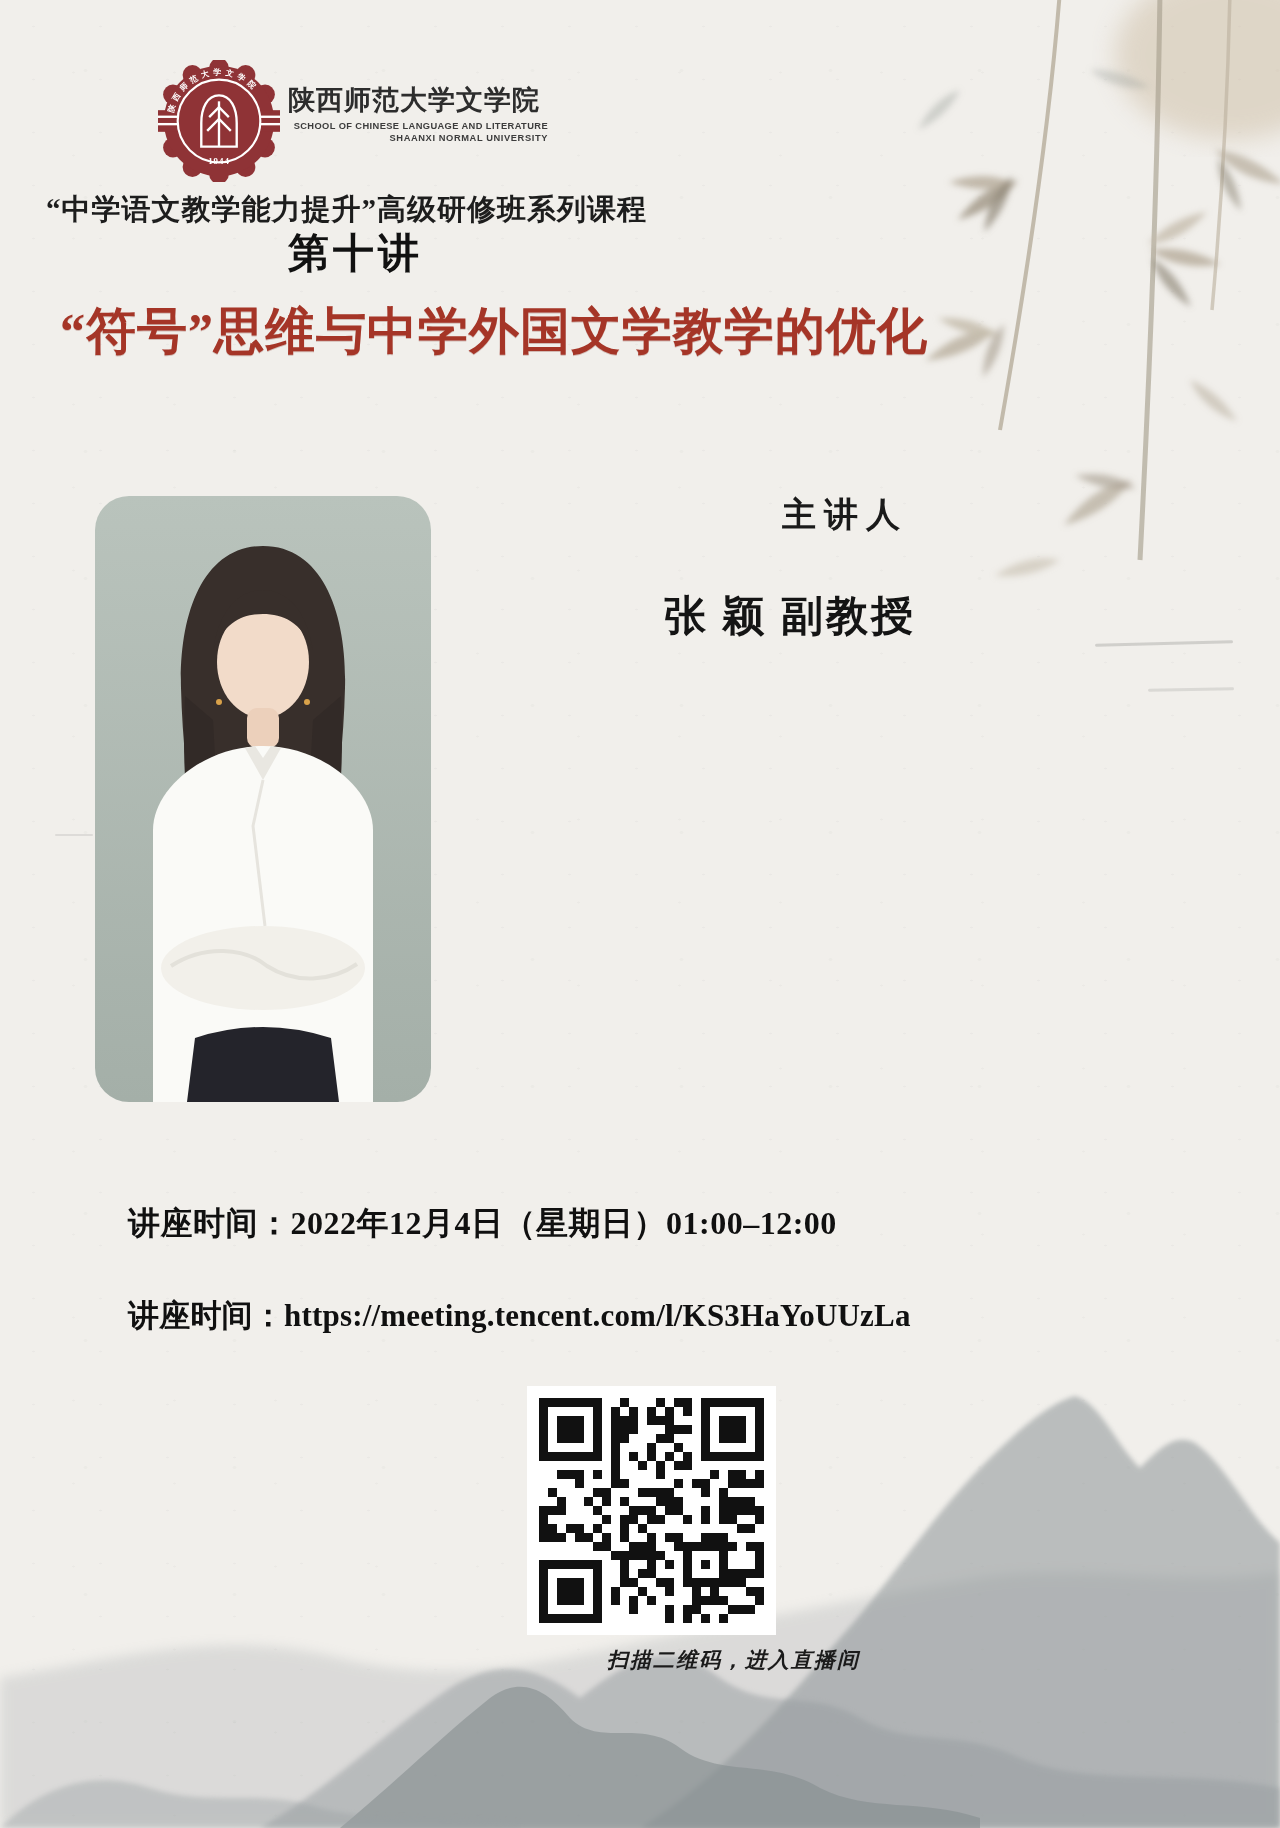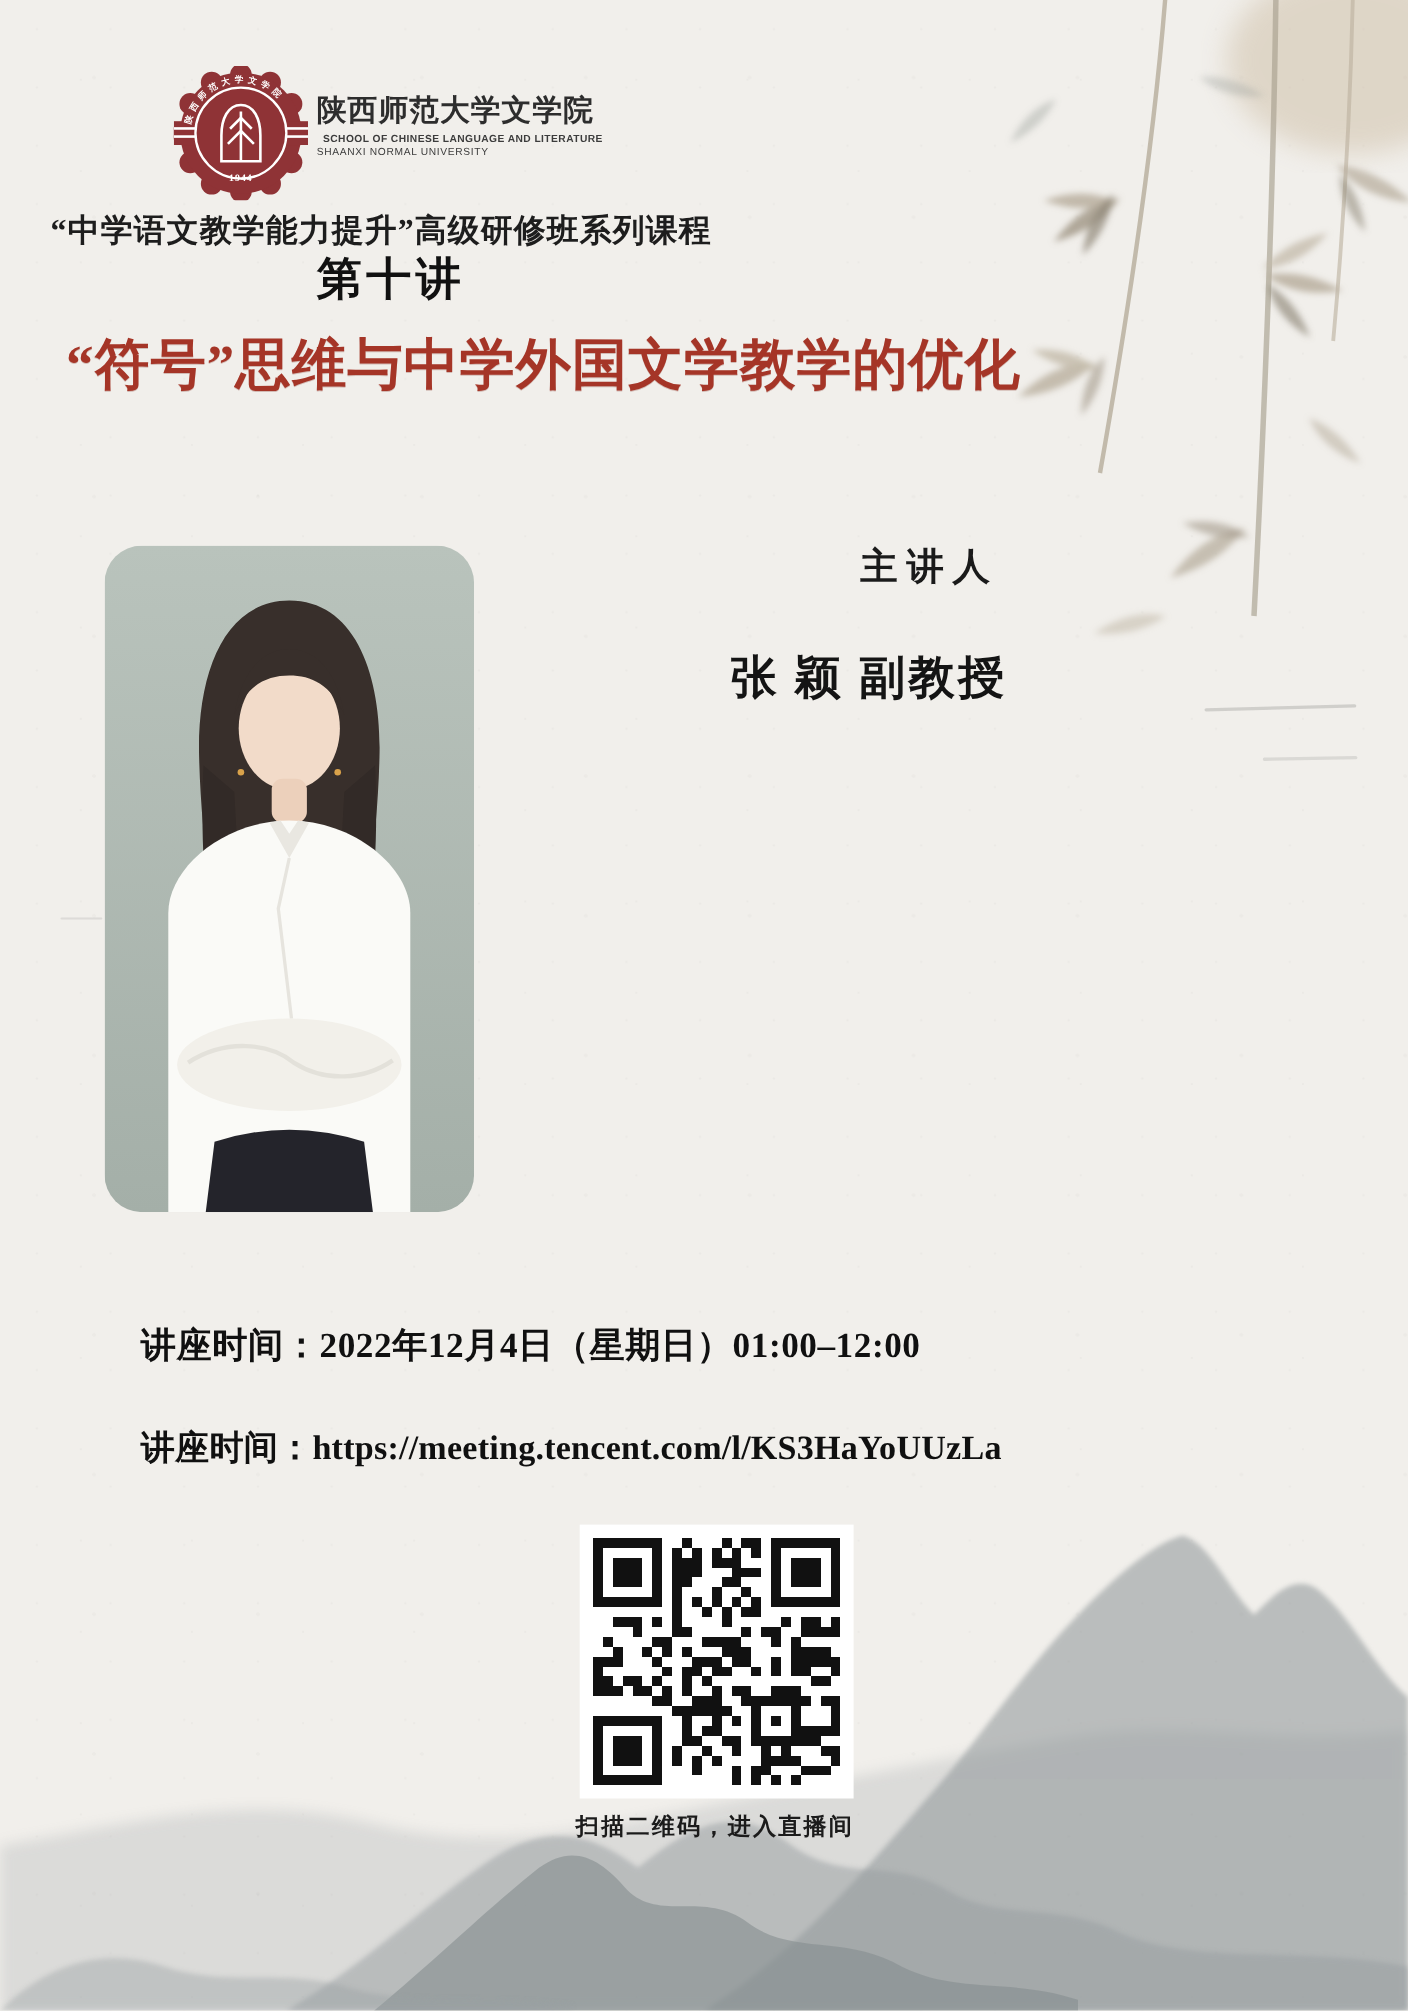--- a/index.html
+++ b/index.html
@@ -13,39 +13,39 @@
       #f1efeb;
   }
   .abs{position:absolute;}
   .sans{font-family:"Liberation Sans","DejaVu Sans",sans-serif;}
 
   
   .seal{left:158px;top:60px;width:122px;height:122px;}
   .org-block{left:288px;top:82px;width:260px;}
   .org-cn{font-size:27px;font-weight:600;color:#2d2d2d;letter-spacing:1px;white-space:nowrap;}
   .org-en{font-size:9.3px;font-weight:700;color:#3c3c3c;letter-spacing:.4px;text-align:right;margin-top:3px;white-space:nowrap;}
-  .org-en2{font-size:9.3px;font-weight:400;color:#3c3c3c;letter-spacing:.6px;text-align:left;margin-top:2px;}
+  .org-en2{font-size:9.3px;font-weight:700;color:#3c3c3c;letter-spacing:.6px;text-align:right;margin-top:2px;}
 
   .series{left:46px;top:190px;width:900px;font-size:29px;font-weight:700;color:#1d1d1d;letter-spacing:1px;white-space:nowrap;}
   .lecture-no{left:288px;top:226px;font-size:41px;font-weight:900;color:#111;letter-spacing:4px;}
   .main-title{left:60px;top:298px;width:1000px;font-size:50px;font-weight:900;color:#a53527;letter-spacing:1px;white-space:nowrap;text-shadow:0 1px 0 rgba(120,30,20,.25);}
 
   .speaker-label{left:695px;top:492px;width:300px;text-align:center;font-size:34px;font-weight:600;letter-spacing:8px;color:#1a1a1a;}
   .speaker-name{left:565px;top:588px;width:450px;text-align:center;font-size:42px;font-weight:700;letter-spacing:3px;color:#141414;white-space:nowrap;}
   .bio{left:452px;top:650px;width:594px;font-size:28px;line-height:61.5px;text-align:justify;text-indent:2em;color:#1c1c1c;letter-spacing:.5px;}
 
   .photo{left:95px;top:496px;width:336px;height:606px;border-radius:34px;overflow:hidden;}
   .photo svg{display:block;}
 
   .schedule{left:128px;top:1202px;font-size:32px;font-weight:700;color:#101010;white-space:nowrap;letter-spacing:.5px;}
   .stream{left:128px;top:1295px;font-size:31px;font-weight:700;color:#101010;white-space:nowrap;letter-spacing:.2px;}
   .stream a{color:#101010;text-decoration:none;}
 
   .qr-box{left:527px;top:1386px;width:249px;height:249px;background:#fff;display:flex;align-items:center;justify-content:center;}
-  .qr-caption{left:440px;top:1646px;width:420px;text-align:center;font-size:21px;font-weight:700;letter-spacing:2px;color:#1b1b1b;}
+  .qr-caption{left:440px;top:1646px;width:420px;text-align:right;font-size:21px;font-weight:700;letter-spacing:2px;color:#1b1b1b;font-style:italic;}
 
   .mark{background:rgba(60,60,60,.18);border-radius:2px;}
 
   .bamboo{right:0;top:0;pointer-events:none;}
   .mountains{left:0;bottom:0;pointer-events:none;}
 </style>
 </head>
 <body>
 
 <div class="poster">

